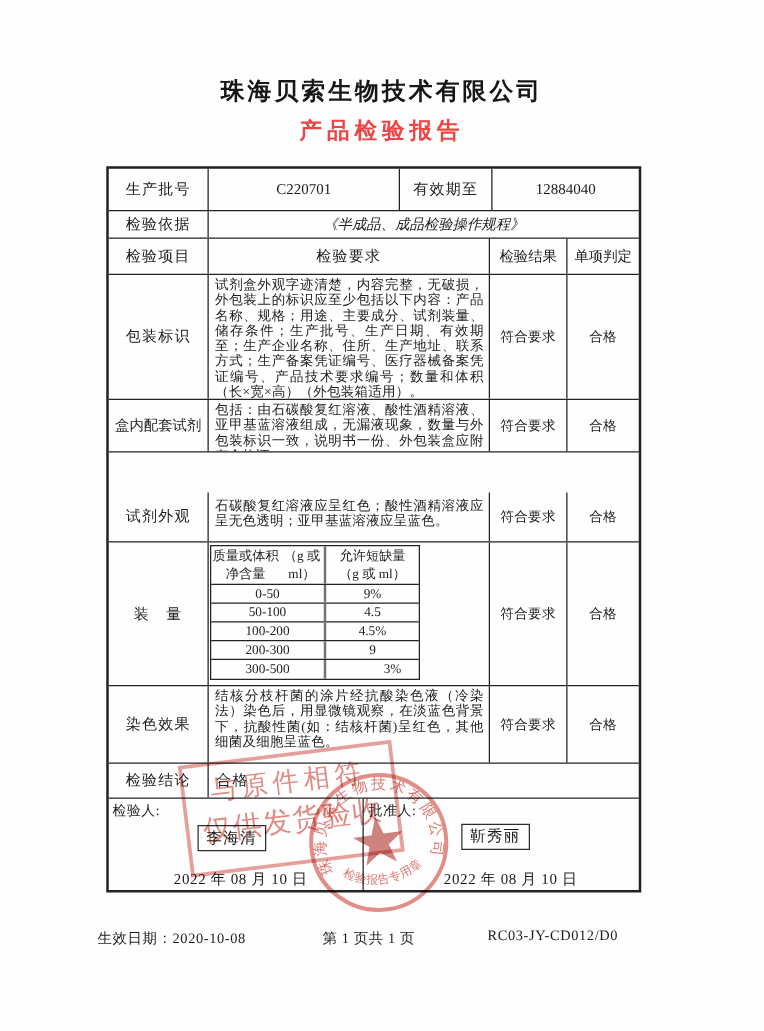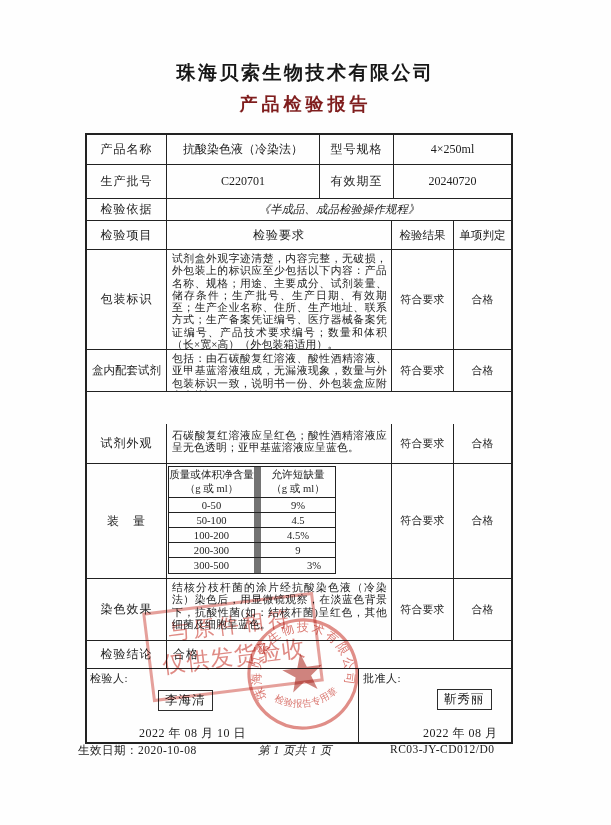--- a/index.html
+++ b/index.html
@@ -9,21 +9,21 @@
     overflow:hidden;
   }
   .page{position:absolute;inset:0;background:#fefefe;}
   
   .company-title{
     position:absolute;top:60px;left:0;width:100%;text-align:center;
     font-size:19px;font-weight:bold;letter-spacing:2.5px;color:#171717;
   }
   .report-title{
     position:absolute;top:92px;left:0;width:100%;text-align:center;
-    font-size:18px;font-weight:bold;letter-spacing:4px;color:#7f1d1d;
+    font-size:18px;font-weight:bold;letter-spacing:4px;color:#ef4444;
   }
   
   .tbl{
     position:absolute;left:85px;top:133px;width:428px;
     border:2px solid #222;box-sizing:border-box;
   }
   .tbl *{box-sizing:border-box;}
   .tr{display:flex;border-bottom:1.5px solid #222;}
   .tr:last-child{border-bottom:none;}
   .td{border-right:1.5px solid #222;overflow:hidden;position:relative;}
@@ -39,35 +39,35 @@
   .val{display:flex;align-items:center;justify-content:center;font-size:12px;}
   .req{font-size:10.8px;line-height:12.3px;padding:2px 4px 1px 5px;
        text-align:justify;letter-spacing:0.2px;}
   .res{display:flex;align-items:center;justify-content:center;
        font-size:10.8px;letter-spacing:0.3px;text-align:center;}
   .conc-val{display:flex;align-items:center;font-size:12px;padding-left:6px;letter-spacing:1px;}
   
   .fill-table{margin:2px 0 0 1px;width:168px;border:1.5px solid #222;font-size:10.6px;}
   .ft-row{display:flex;border-bottom:1px solid #222;}
   .ft-row:last-child{border-bottom:none;gap:32px;}
-  .ft-c1{width:92px;border-right:7px solid #737373;display:flex;flex-direction:column;
+  .ft-c1{width:92px;border-right:2px solid #737373;display:flex;flex-direction:row;
          align-items:center;justify-content:center;text-align:center;}
   .ft-c2{flex:1;display:flex;flex-direction:column;align-items:center;justify-content:center;text-align:center;}
   .ft-head{height:31px;}
   .ft-data{height:15px;}
   .ft-data .ft-c1,.ft-data .ft-c2{justify-content:center;}
   
   .sig-label{position:absolute;font-size:11px;letter-spacing:0.5px;}
   .name-box{position:absolute;border:1.2px solid #2c2c2c;padding:1px 6px;
             font-size:12.5px;letter-spacing:1px;background:rgba(255,255,255,0.35);}
   .sig-date{position:absolute;font-size:12px;letter-spacing:0.5px;}
   
   .footer-item{position:absolute;font-size:11.5px;letter-spacing:0.5px;}
   .f-left{left:78px;top:743px;}
-  .f-center{left:258px;top:743px;font-style:italic;}
+  .f-center{left:258px;top:743px;}
   .f-right{left:390px;top:743px;}
   
   .rect-stamp{
     position:absolute;left:147px;top:602px;width:166px;height:84px;
     border:3px solid rgba(205,68,58,0.5);transform:rotate(-7deg);
     color:rgba(205,68,58,0.62);text-align:center;z-index:5;
     mix-blend-mode:multiply;pointer-events:none;
   }
   .rect-stamp .l1{font-size:21px;letter-spacing:4px;margin-top:6px;}
   .rect-stamp .l2{font-size:23px;letter-spacing:1px;margin-top:2px;}
@@ -79,32 +79,26 @@
 </head>
 <body>
 
 <div class="page">
 
   <div class="company-title">珠海贝索生物技术有限公司</div>
   <div class="report-title">产品检验报告</div>
 
   <div class="tbl">
 
-    <div class="tr h30">
-      <div class="td w80 lab">产品名称</div>
-      <div class="td w153 val">抗酸染色液（冷染法）</div>
-      <div class="td w74 lab">型号规格</div>
-      <div class="td fill val">4×250ml</div>
-    </div>
 
     <div class="tr h34">
       <div class="td w80 lab">生产批号</div>
       <div class="td w153 val">C220701</div>
       <div class="td w74 lab">有效期至</div>
-      <div class="td fill val">20240720</div>
+      <div class="td fill val">12884040</div>
     </div>
 
     <div class="tr h22">
       <div class="td w80 lab">检验依据</div>
       <div class="td fill val" style="font-size:11.5px;font-style:italic;">《半成品、成品检验操作规程》</div>
     </div>
 
     <div class="tr h29">
       <div class="td w80 lab">检验项目</div>
       <div class="td w225 lab">检验要求</div>
@@ -179,21 +173,21 @@
       <div class="td w62 res">符合要求</div>
       <div class="td fill res">合格</div>
     </div>
 
     <div class="tr h28">
       <div class="td w80 lab">检验结论</div>
       <div class="td fill conc-val">合格</div>
     </div>
 
     <div class="tr h73">
-      <div class="td" style="width:272px;">
+      <div class="td" style="width:204px;">
         <span class="sig-label" style="left:3px;top:2px;">检验人:</span>
         <span class="name-box" style="left:71px;top:21px;">李海清</span>
         <span class="sig-date" style="left:52px;top:56px;">2022 年 08 月 10 日</span>
       </div>
       <div class="td fill">
         <span class="sig-label" style="left:4px;top:2px;">批准人:</span>
         <span class="name-box" style="left:78px;top:20px;">靳秀丽</span>
         <span class="sig-date" style="left:64px;top:56px;">2022 年 08 月 10 日</span>
       </div>
     </div>

